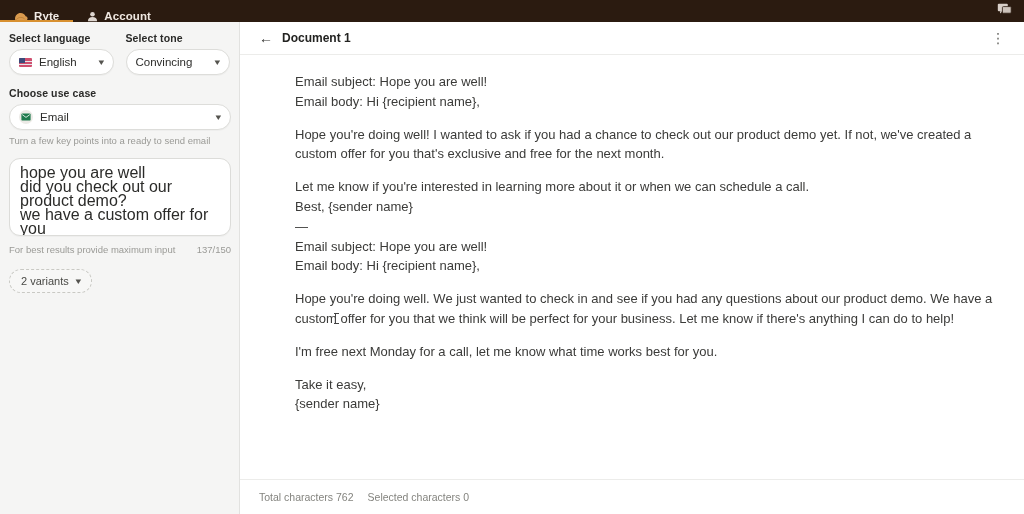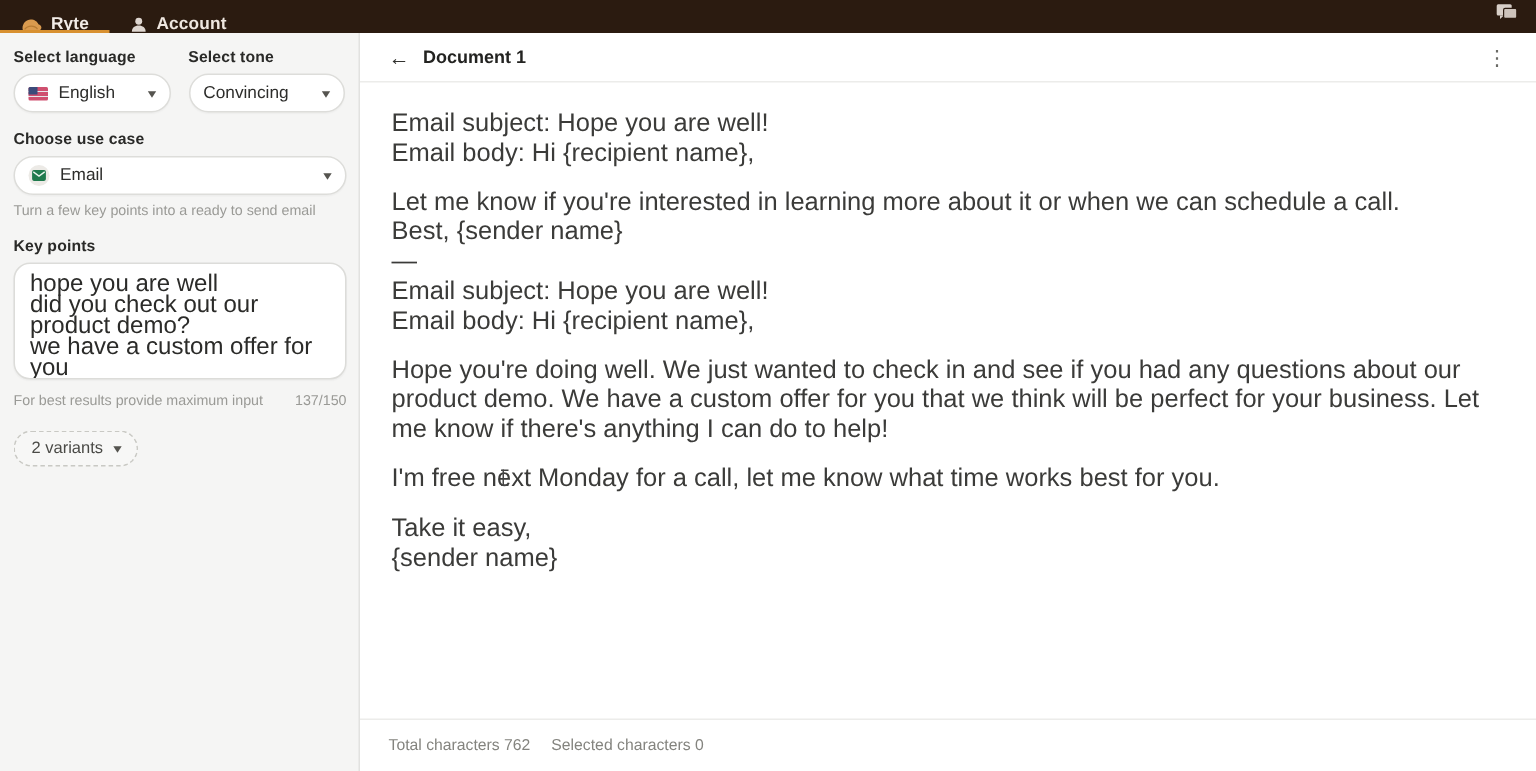--- a/index.html
+++ b/index.html
@@ -222,24 +222,25 @@
     padding: 0 2px;
   }
 
   .doc-body {
     flex: 1;
     padding: 17px 21px 10px 21px;
     overflow: hidden;
     position: relative;
   }
   .doc-body p {
-    font-size: 17px;
+    font-size: 13px;
     line-height: 19.8px;
     color: #3b3b39;
     max-width: 748px;
+    margin-left: 34px;
   }
   .doc-body p.gap { margin-top: 13px; }
   .caret {
     position: absolute;
     left: 95px; top: 258px;
     width: 1px; height: 11px;
     border-left: 1px solid #444;
   }
   .caret::before, .caret::after {
     content: "";
@@ -330,21 +331,20 @@
             <path d="M1.2 1.6 L5 4.4 L8.8 1.6" stroke="#e8f3ec" stroke-width="0.9" fill="none"></path>
           </svg>
         </span>
         <span class="val">Email</span>
         <span class="chev">▾</span>
       </div>
       <div class="hint">Turn a few key points into a ready to send email</div>
     </div>
 
     <div class="keypoints-wrap">
-      <div class="field-label">Key points</div>
       <textarea class="keypoints" placeholder="Enter your key points" style="">hope you are well
 did you check out our product demo?
 we have a custom offer for you
 happy to explain in detail
 free next Mon for a call?</textarea>
       <div class="kp-foot">
         <span>For best results provide maximum input</span>
         <span>137/150</span>
       </div>
     </div>
@@ -362,20 +362,21 @@
     <div class="doc-header">
       <span class="back-arrow">←</span>
       <span class="doc-title">Document 1</span>
       <span class="hspace"></span>
       <span class="kebab">⋮</span>
     </div>
 
     <div class="doc-body">
       <p>Email subject: Hope you are well!</p>
       <p>Email body: Hi {recipient name},</p>
+      <p class="gap">Hope you're doing well! I wanted to ask if you had a chance to check out our product demo yet. If not, we've created a custom offer for you that's exclusive and free for the next month.</p>
       <p class="gap">Let me know if you're interested in learning more about it or when we can schedule a call.</p>
       <p>Best, {sender name}</p>
       <p>—</p>
       <p>Email subject: Hope you are well!</p>
       <p>Email body: Hi {recipient name},</p>
       <p class="gap">Hope you're doing well. We just wanted to check in and see if you had any questions about our product demo. We have a custom offer for you that we think will be perfect for your business. Let me know if there's anything I can do to help!</p>
       <p class="gap">I'm free next Monday for a call, let me know what time works best for you.</p>
       <p class="gap">Take it easy,</p>
       <p>{sender name}</p>
       <span class="caret"></span>

